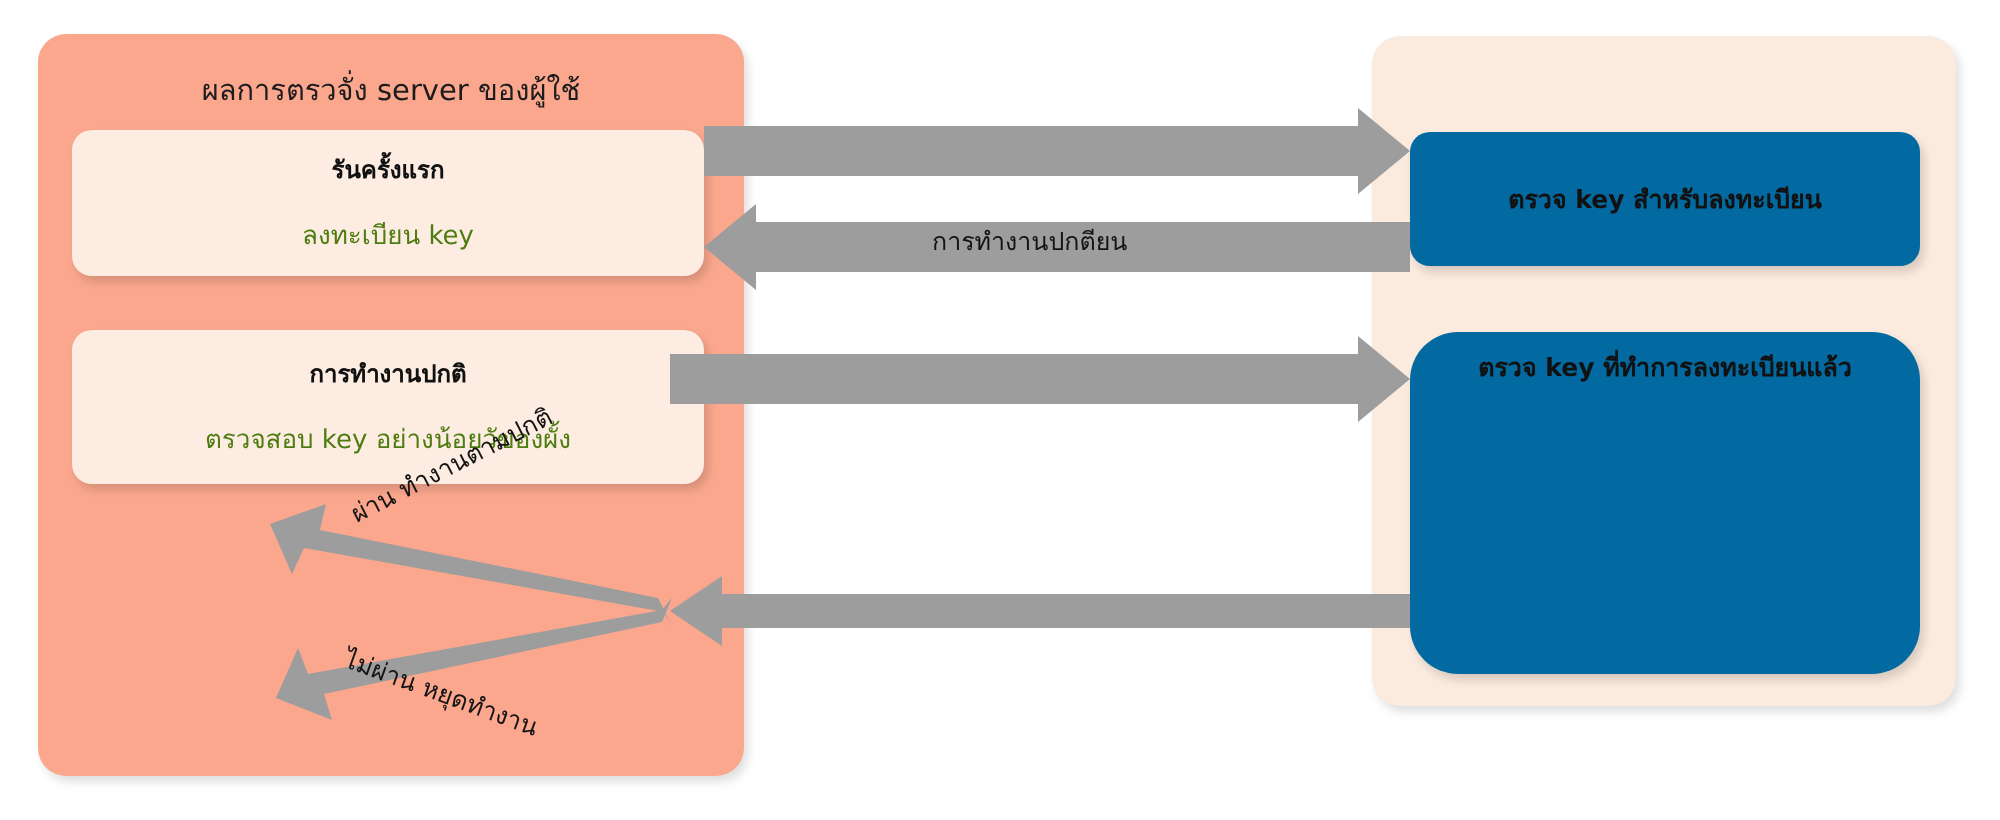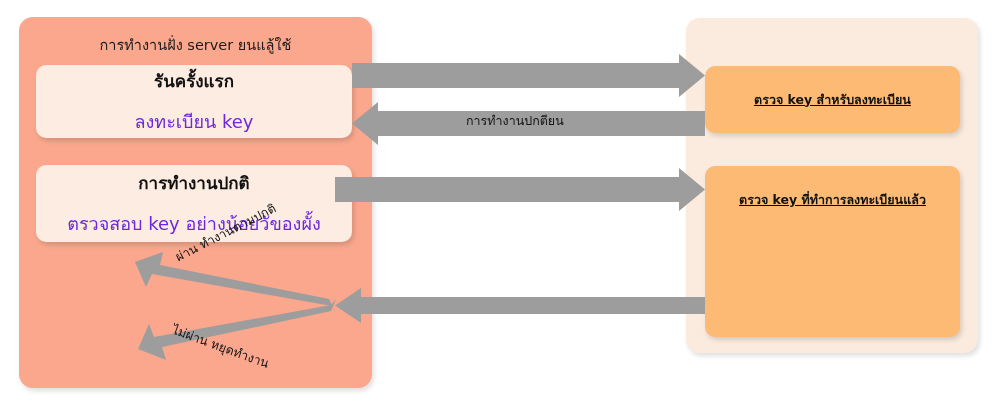--- a/index.html
+++ b/index.html
@@ -57,51 +57,51 @@
     align-items: center;
     justify-content: center;
     box-sizing: border-box;
   }
   .box.client-box {
     background: #fdece1;
     left: 17px;
     width: 316px;
   }
   .box.server-box {
-    background: #fdba74;
+    background: #0369a1;
     left: 19px;
     width: 255px;
-    text-decoration: underline;
   }
   #box-first-run   { top: 48px;  height: 73px; }
   #box-normal-run  { top: 148px; height: 77px; }
   #box-check-reg   { top: 48px;  height: 67px; }
   #box-check-done  { top: 148px; height: 171px; }
 
   .box-title {
-    font-size: 17px;
+    font-size: 12px;
     font-weight: bold;
     color: #111111;
     margin-bottom: 13px;
     white-space: nowrap;
   }
   .box-sub {
-    font-size: 18px;
-    color: #6d28d9;
+    font-size: 13px;
+    color: #4d7c0f;
     white-space: nowrap;
   }
   .box-single {
     font-size: 12.5px;
     font-weight: bold;
     color: #111111;
     white-space: nowrap;
   }
   #box-check-done {
     justify-content: flex-start;
-    padding-top: 24px;
+    padding-top: 8px;
+    border-radius: 24px;
   }
 
   
   #arrow-layer {
     position: absolute;
     left: 0; top: 0;
     width: 1000px; height: 410px;
     pointer-events: none;
   }
   .arrow-shape { fill: #9d9d9d; }
@@ -125,21 +125,21 @@
     transform: rotate(20deg);
     transform-origin: left top;
   }
 </style>
 </head>
 <body>
 
 <div id="canvas">
 
   <div class="panel" id="client-panel">
-    <div class="panel-title">การทำงานฝั่ง server ยนแลู้ใช้</div>
+    <div class="panel-title">ผลการตรวจั่ง server ของผู้ใช้</div>
 
     <div class="box client-box" id="box-first-run">
       <div class="box-title">รันครั้งแรก</div>
       <div class="box-sub">ลงทะเบียน key</div>
     </div>
 
     <div class="box client-box" id="box-normal-run">
       <div class="box-title">การทำงานปกติ</div>
       <div class="box-sub">ตรวจสอบ key อย่างน้อยวัของผั้ง</div>
     </div>

